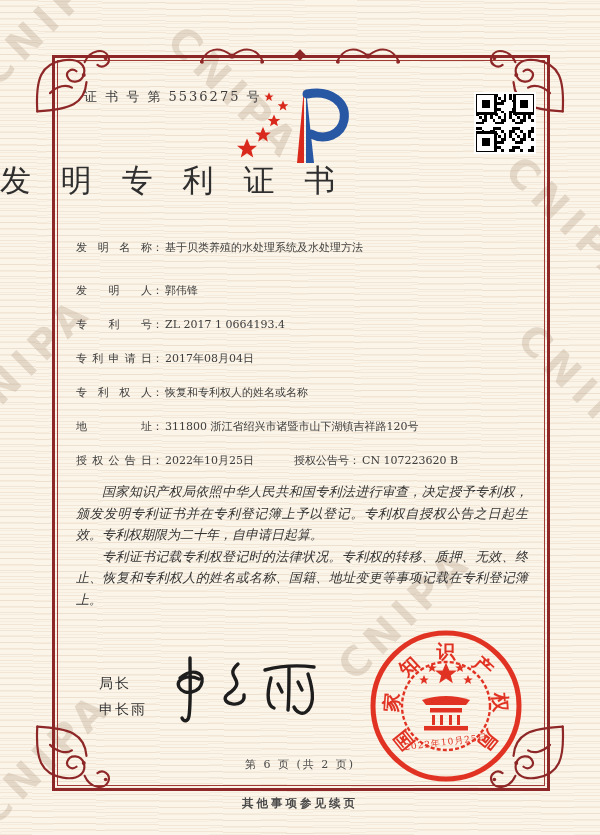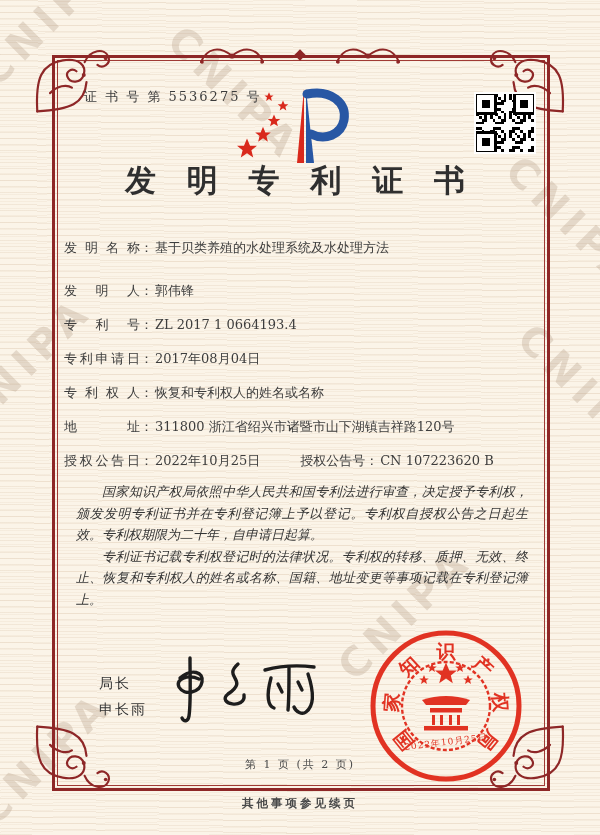--- a/index.html
+++ b/index.html
@@ -46,24 +46,24 @@
   }
   .content{position:absolute;z-index:4;inset:0;}
   .cert-no{
     position:absolute;left:84px;top:88px;
     font-size:13px;letter-spacing:2px;color:#3c3c3c;
   }
   .logo{position:absolute;left:231px;top:85px;width:140px;height:82px;}
   .qr{position:absolute;left:474px;top:92px;width:58px;height:58px;background:#fff;padding:2px;}
   .title{
     position:absolute;left:0;right:0;top:160px;
-    text-align:center;font-size:31px;font-weight:700;
+    font-size:31px;font-weight:400;
     letter-spacing:10px;color:#2f2f2f;margin:0;
   }
-  .fields{position:absolute;left:64px;top:238px;width:450px;font-size:13px;color:#3d3d3d;}
+  .fields{position:absolute;left:76px;top:238px;width:450px;font-size:11px;color:#3d3d3d;}
   .frow{line-height:19px;margin-bottom:15px;white-space:nowrap;}
   .frow.first{margin-bottom:24px;}
   .flabel{
     display:inline-block;width:76px;vertical-align:top;
     text-align:justify;text-align-last:justify;
   }
   .fcolon{display:inline-block;margin-right:2px;}
   .pair2{margin-left:40px;}
   .paras{
     position:absolute;left:76px;top:481px;width:452px;
@@ -371,17 +371,17 @@
           <rect x="74" y="89" width="3" height="10"></rect>
         <rect x="83" y="89" width="3" height="10"></rect>
           <rect x="91" y="89" width="3" height="10"></rect>
         <rect x="58" y="100" width="44" height="4.5"></rect>
       </g>
       <g transform="rotate(-7 80 117)">
           <text class="seal-date" x="80" y="119">2022年10月25日</text>
         </g>
     </svg>
 
-    <div class="pagination">第 1 页 (共 2 页)</div>
+    <div class="pagination">第 6 页 (共 2 页)</div>
   </div>
 
   <div class="footer-note">其他事项参见续页</div>
 </div>
 
 </body></html>

